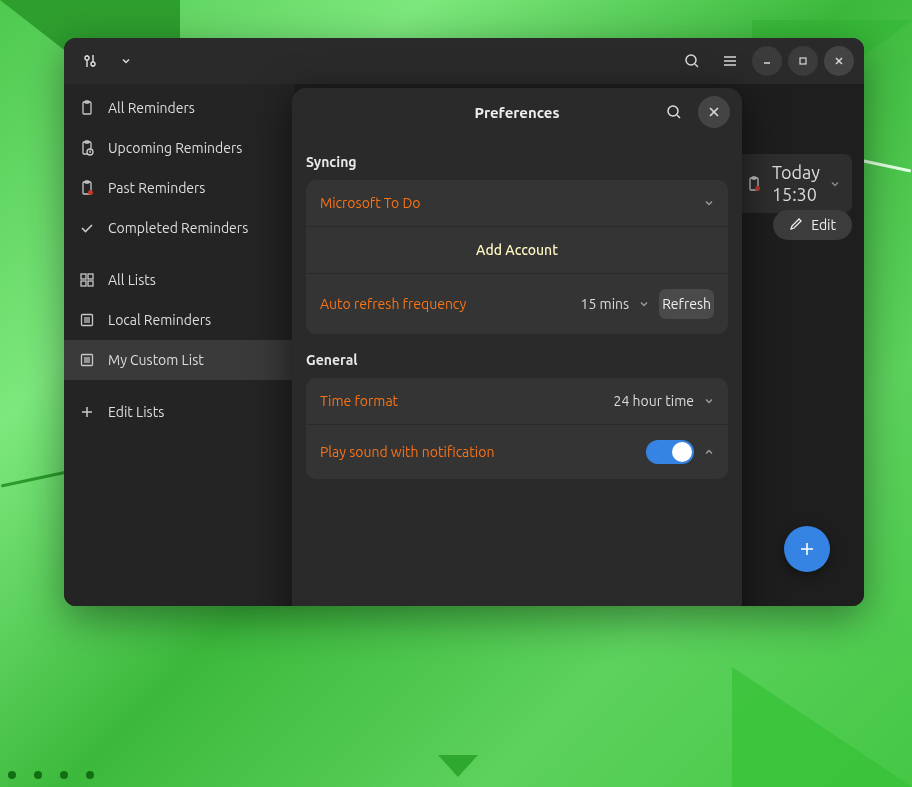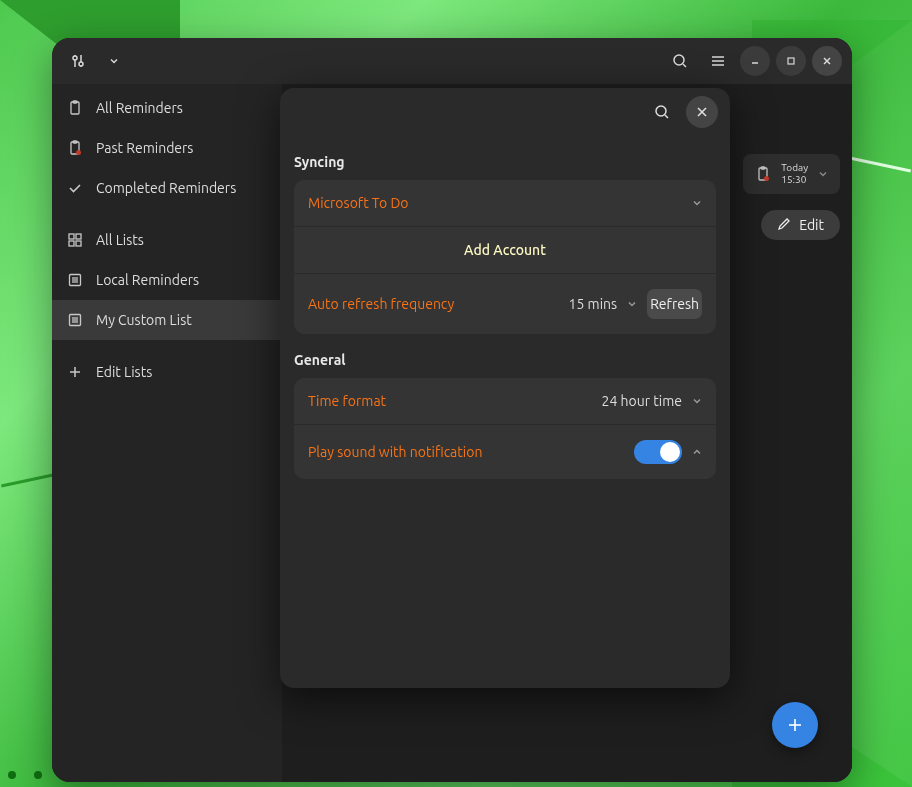--- a/index.html
+++ b/index.html
@@ -16,42 +16,42 @@
 .bg-deco3 { position:absolute; bottom:10px; left:48%; width:0; height:0;
   border-left:20px solid transparent; border-right:20px solid transparent; border-top:22px solid #2ea82e;}
 .bg-deco4 { position:absolute; bottom:0; right:0; width:0; height:0;
   border-right:180px solid transparent; border-bottom:120px solid #36c236; opacity:.7; }
 .bg-line1 { position:absolute; top:60%; left:0; width:120px; height:3px; background:#2a9c2a; transform:rotate(-12deg);}
 .bg-line2 { position:absolute; top:20%; right:0; width:120px; height:3px; background:#e2ffe2; transform:rotate(12deg);}
 .dots { position:absolute; bottom:8px; left:8px; display:flex; gap:18px;}
 .dots span{ width:8px;height:8px;border-radius:50%;background:#126e12;}
 
 .window {
-  position:absolute; top:38px; left:52px; width:800px; height:744px;
-  background:#1e1e1e; border-radius:18px; overflow:hidden; box-shadow:0 12px 40px rgba(0,0,0,.4);
+  position:absolute; top:38px; left:64px; width:800px; height:568px;
+  background:#1e1e1e; border-radius:12px; overflow:hidden; box-shadow:0 12px 40px rgba(0,0,0,.4);
   display:flex; flex-direction:column;
 }
 .titlebar { height:46px; background:#2a2a2a; display:flex; align-items:center; padding:0 10px; }
 .titlebar .left { display:flex; align-items:center; gap:4px; }
 .iconbtn { width:32px; height:32px; display:flex; align-items:center; justify-content:center;
   color:#d8d8d8; border-radius:6px; cursor:pointer; }
 .titlebar .right { margin-left:auto; display:flex; align-items:center; gap:6px;}
 .wctrl { width:30px; height:30px; border-radius:50%; background:#3b3b3b; display:flex;
   align-items:center; justify-content:center; color:#d8d8d8; cursor:pointer; font-size:12px;}
 .wctrl.dark{ background:#444;}
 .body { flex:1; display:flex; }
 .sidebar { width:230px; background:#242424; display:flex; flex-direction:column; padding-top:4px;}
 .sb-item { display:flex; align-items:center; gap:12px; padding:12px 14px; color:#ddd;
   font-size:14px; cursor:pointer;}
 .sb-item.active{ background:#3a3a3a;}
 .sb-icon{ width:18px; flex:none; display:flex; align-items:center; justify-content:center; color:#c8c8c8;}
 .sb-sep{ height:12px; }
 .main { flex:1; position:relative; background:#1e1e1e; }
 .peek-row1 { position:absolute; right:12px; top:70px; display:flex; align-items:center;
-  background:#2e2e2e; border-radius:8px; padding:8px 12px; gap:10px; color:#ddd; font-size:10px;}
+  background:#2e2e2e; border-radius:8px; padding:8px 12px; gap:10px; color:#ddd; font-size:18px;}
 .peek-row1 .date{ display:flex; flex-direction:column; line-height:1.2;}
 .peek-row1 .chev{ color:#888; }
 .peek-row2 { position:absolute; right:12px; top:126px; display:flex; 
   background:#3c3c3c; border-radius:18px; padding:7px 16px; gap:8px; color:#eee; font-size:14px; cursor:pointer;}
 .fab { position:absolute; right:34px; bottom:34px; width:46px; height:46px; border-radius:50%;
   background:#3584e4; color:#fff; display:flex; align-items:center; justify-content:center;
   font-size:22px; cursor:pointer; box-shadow:0 4px 12px rgba(0,0,0,.4);}
 
 .modal { position:absolute; top:50px; left:228px; width:450px; height:600px;
   background:#2a2a2a; border-radius:14px; box-shadow:0 10px 40px rgba(0,0,0,.6);
@@ -154,20 +154,31 @@
               <rect x="6" y="1" width="4" height="2" rx="1"></rect>
             </svg>
         </span>
         <span>All Reminders</span>
       </div>
       <div class="sb-item">
         <span class="sb-icon">
           <svg width="16" height="16" viewBox="0 0 16 16" stroke="#c8c8c8" stroke-width="1.3" fill="none">
               <rect x="4" y="2" width="8" height="12" rx="1"></rect>
               <rect x="6" y="1" width="4" height="2" rx="1"></rect>
+              <circle cx="11" cy="12" r="3" fill="#242424"></circle>
+              <path d="M11 10.5v1.5h1"></path>
+            </svg>
+        </span>
+        <span>Upcoming Reminders</span>
+      </div>
+      <div class="sb-item">
+        <span class="sb-icon">
+          <svg width="16" height="16" viewBox="0 0 16 16" stroke="#c8c8c8" stroke-width="1.3" fill="none">
+              <rect x="4" y="2" width="8" height="12" rx="1"></rect>
+              <rect x="6" y="1" width="4" height="2" rx="1"></rect>
               <circle cx="11.5" cy="12.5" r="2.5" fill="#c0392b" stroke="none"></circle>
             </svg>
         </span>
         <span>Past Reminders</span>
       </div>
       <div class="sb-item">
         <span class="sb-icon">
           <svg width="16" height="16" viewBox="0 0 16 16" stroke="#c8c8c8" stroke-width="1.6" fill="none">
               <polyline points="3,8 6.5,11.5 13,5"></polyline>
             </svg>
@@ -251,20 +262,21 @@
         <svg width="18" height="18" viewBox="0 0 18 18" stroke="#fff" stroke-width="1.6">
             <line x1="9" y1="3" x2="9" y2="15"></line>
             <line x1="3" y1="9" x2="15" y2="9"></line>
           </svg>
       </div>
     </div>
   </div>
 
   <div class="modal">
     <div class="modal-head">
+      <div class="modal-title">Preferences</div>
       <div class="right">
         <div class="mh-btn">
           <svg width="16" height="16" viewBox="0 0 16 16" stroke="#ddd" stroke-width="1.5" fill="none">
               <circle cx="7" cy="7" r="5"></circle>
               <line x1="11" y1="11" x2="14" y2="14"></line>
             </svg>
         </div>
         <div class="mh-btn close">
           <svg width="12" height="12" viewBox="0 0 12 12" stroke="#ddd" stroke-width="1.6">
               <line x1="2" y1="2" x2="10" y2="10"></line>

